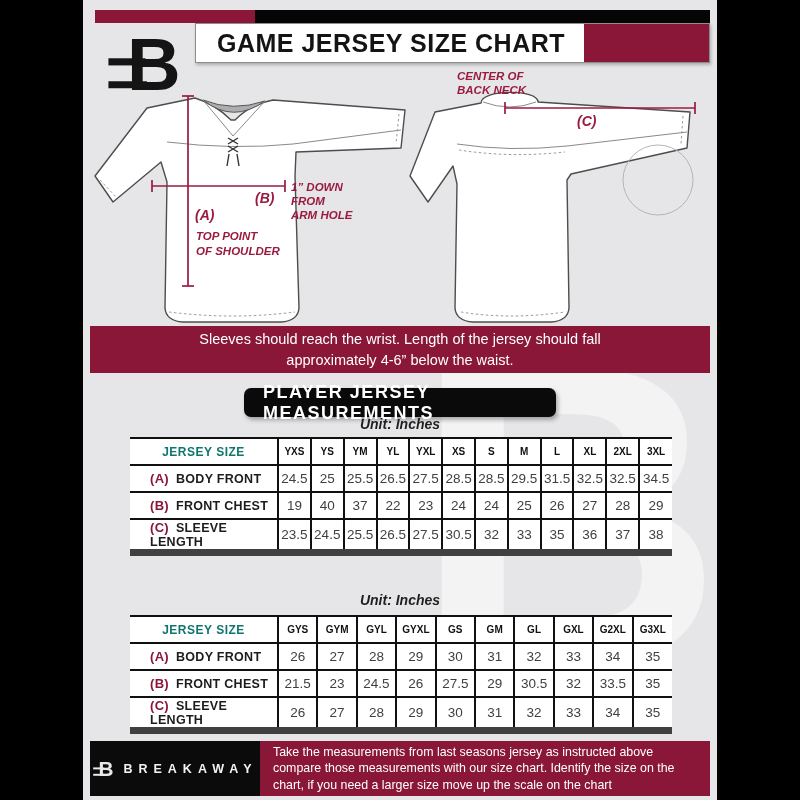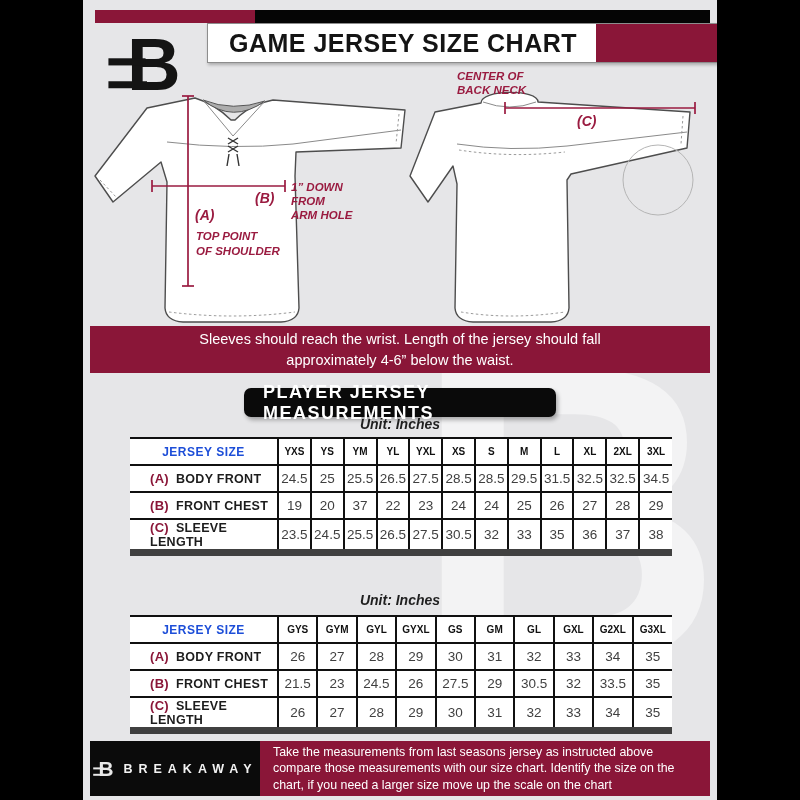--- a/index.html
+++ b/index.html
@@ -7,21 +7,21 @@
   .canvas{position:relative;width:800px;height:800px;background:#000;overflow:hidden;}
   .page{position:absolute;left:83px;top:0;width:634px;height:800px;background:#E6E6E8;overflow:hidden;}
   .watermark{position:absolute;left:330px;top:300px;font-size:430px;font-weight:700;
     color:rgba(255,255,255,0.5);line-height:1;z-index:0;pointer-events:none;}
   .layer{position:absolute;z-index:1;}
 
   
   .topbar-maroon{left:12px;top:10px;width:160px;height:13px;background:#8A1638;}
   .topbar-black{left:172px;top:10px;width:455px;height:13px;background:#050505;}
   .titleband{left:112px;top:23px;width:515px;height:40px;background:#fff;border:1px solid #8d8d8d;
-    box-shadow:1px 2px 3px rgba(0,0,0,.25);margin-left:12px;}
+    box-shadow:1px 2px 3px rgba(0,0,0,.25);}
   .titleband .maroon-end{position:absolute;right:0;top:0;width:125px;height:100%;background:#8A1638;}
   .titleband .title{position:absolute;left:0;top:0;width:390px;height:100%;display:flex;
     align-items:center;justify-content:center;font-size:25px;font-weight:800;letter-spacing:.5px;color:#141414;}
   .logo-main{left:18px;top:24px;width:92px;height:80px;}
 
   
   .diagram{left:0;top:60px;width:634px;height:266px;}
   .jersey{fill:#fff;stroke:#4d4d4d;stroke-width:1.4;stroke-linejoin:round;}
   .seam{fill:none;stroke:#8a8a8a;stroke-width:1;}
   .stitch{fill:none;stroke:#9a9a9a;stroke-width:1;stroke-dasharray:2.5,2.5;}
@@ -42,21 +42,21 @@
   .unit{left:0;width:634px;text-align:center;font-size:14px;font-weight:700;font-style:italic;color:#1f1f1f;}
   .unit-player{top:416px;} .unit-goalie{top:592px;}
 
   
   table.size-table{position:absolute;z-index:1;left:47px;width:542px;border-collapse:collapse;}
   .tbl-player{top:437px;} .tbl-goalie{top:615px;}
   .size-table td{background:#fff;height:27px;padding:0;text-align:center;vertical-align:middle;
     border-top:2px solid #101010;}
   .size-table td + td{border-left:2px solid #101010;}
   .size-table tr:last-child td{border-bottom:7px solid #404040;}
-  .size-table .lbl-head{font-size:12px;font-weight:600;letter-spacing:.5px;color:#1d4ed8;}
+  .size-table .lbl-head{font-size:12px;font-weight:600;letter-spacing:.5px;color:#0f766e;}
   .size-table .size-head{font-size:10px;font-weight:700;color:#101010;}
   .size-table .val{font-size:13.5px;font-weight:500;color:#3f3f3f;}
   .size-table .lbl{text-align:left;padding-left:20px;font-size:12.5px;font-weight:700;
     letter-spacing:.3px;color:#1c1c1c;}
   .size-table .key{color:#8A1638;font-weight:800;font-size:13px;margin-right:7px;}
 
   
   .footer-black{left:7px;top:741px;width:170px;height:55px;background:#0b0b0b;display:flex;
     align-items:center;justify-content:center;gap:7px;}
   .footer-brand{color:#f2f2f2;font-size:12.5px;font-weight:700;letter-spacing:6px;}
@@ -188,21 +188,21 @@
             <td class="val">28.5</td>
             <td class="val">29.5</td>
             <td class="val">31.5</td>
             <td class="val">32.5</td>
             <td class="val">32.5</td>
             <td class="val">34.5</td>
           </tr>
           <tr>
             <td class="lbl"><span class="key">(B)</span>FRONT CHEST</td>
             <td class="val">19</td>
-            <td class="val">20</td>
+            <td class="val">40</td>
             <td class="val">37</td>
             <td class="val">22</td>
             <td class="val">23</td>
             <td class="val">24</td>
             <td class="val">24</td>
             <td class="val">25</td>
             <td class="val">26</td>
             <td class="val">27</td>
             <td class="val">28</td>
             <td class="val">29</td>

